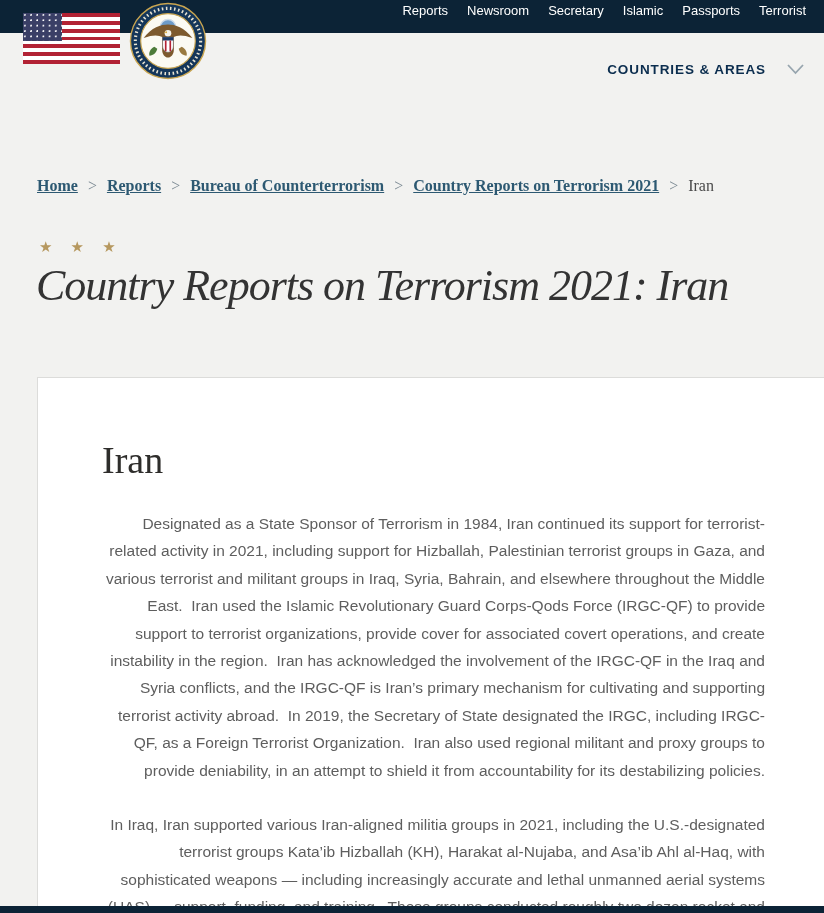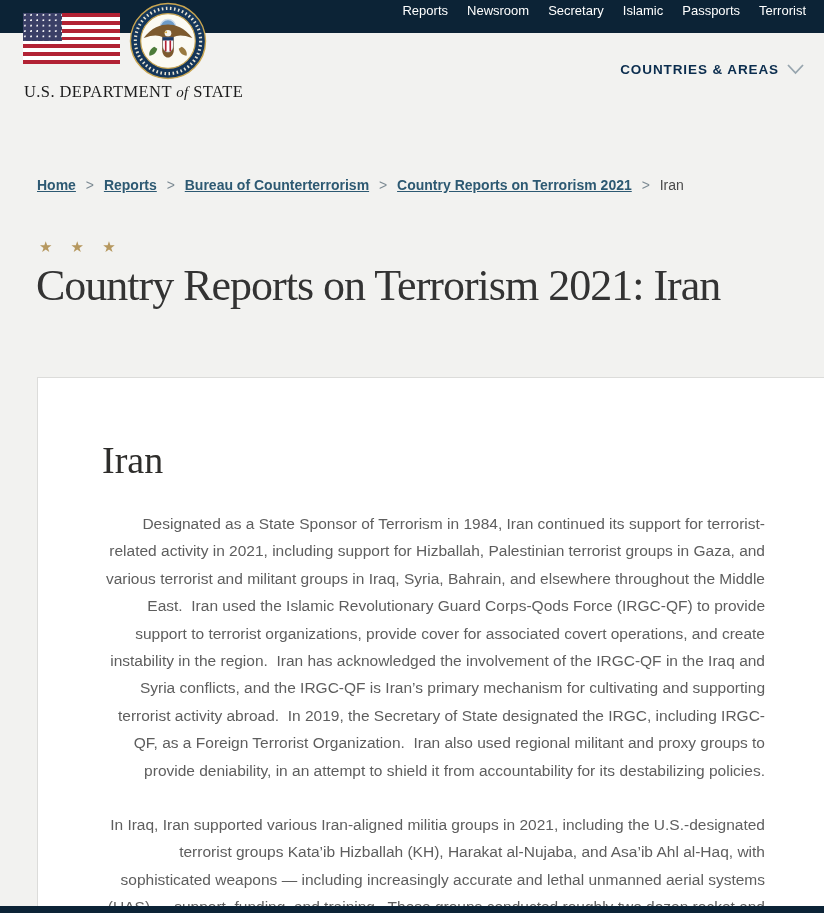--- a/index.html
+++ b/index.html
@@ -18,35 +18,35 @@
     background:repeating-linear-gradient(to bottom, #b22234 0 3.92px, #ffffff 3.92px 7.85px); }
   .us-flag .canton { position:absolute; left:0; top:0; width:39px; height:27.5px; background:#3a3f66;
     background-image:radial-gradient(circle at 2px 2px, #ffffff 0.8px, rgba(255,255,255,0) 1.1px);
     background-size:6.2px 5.4px; }
   .state-seal { position:absolute; left:129px; top:2px; width:78px; height:78px; z-index:3; }
   .wordmark { position:absolute; left:24px; top:82px; z-index:3;
     font-family:"Liberation Serif", serif; font-size:16.5px; color:#1c1c1c; letter-spacing:0.4px; }
   .wordmark .of { font-style:italic; text-transform:none; font-size:15px; }
 
   
-  .countries-menu { position:absolute; right:20px; top:62px; display:flex; align-items:center; gap:8px;
+  .countries-menu { position:absolute; right:20px; top:62px; display:flex; align-items:center; gap:21px;
     cursor:pointer; z-index:3; }
   .countries-menu .label { font-size:13.5px; font-weight:bold; letter-spacing:0.9px; color:#0b2d4e; }
 
   
-  .breadcrumb { position:absolute; left:37px; top:177px; font-size:14px; color:#6d6d6d; z-index:3; }
+  .breadcrumb { position:absolute; left:37px; top:177px; font-size:16px; color:#6d6d6d; z-index:3;font-family:Liberation Serif, serif; }
   .breadcrumb a { color:#2d5972; font-weight:bold; text-decoration:underline; cursor:pointer; }
   .breadcrumb .sep { color:#7d8b94; padding:0 6px; font-weight:normal; }
   .breadcrumb .current { color:#4a4a4a; }
 
   
   .stars { position:absolute; left:39px; top:238px; color:#b6985f; font-size:15px; letter-spacing:7px; z-index:3; }
   .page-title { position:absolute; left:36px; top:258px; width:788px; z-index:3;
     font-family:"Liberation Serif", serif; font-weight:normal; font-size:44px; line-height:1.25;
-    letter-spacing:-1px; color:#333333; white-space:nowrap; }
+    letter-spacing:-1px; color:#333333; white-space:nowrap;font-style:italic; }
 
   
   .card { position:absolute; left:37px; top:377px; width:900px; height:700px; background:#ffffff;
     border:1px solid #dcdcda; padding:60px 0 0 64px; z-index:1; }
   .article-heading { font-family:"Liberation Serif", serif; font-weight:normal; font-size:38px;
     color:#2e2d2b; margin-bottom:28px; }
   .card p { width:663px; font-size:15.5px; line-height:27.4px; color:#5e5e5e;
     margin-bottom:27px; white-space:pre-wrap;text-align:right; }
 
   
@@ -81,25 +81,20 @@
     <path d="M-14,6 C-18,8 -20,12 -19,15 C-15,15 -12,12 -11,8 Z" fill="#4e7c3a"></path>
     <path d="M14,6 C18,8 20,12 19,15 C15,15 12,12 11,8 Z" fill="#9a7a40"></path>
     <circle cy="-8" r="3.4" fill="#f5f2e8"></circle>
     <path d="M-1,-10 L-4.5,-9 L-1,-8 Z" fill="#d8a93c"></path>
     <path d="M-5.5,-4 L5.5,-4 L5.5,5 C5.5,9 2.5,11.5 0,11.5 C-2.5,11.5 -5.5,9 -5.5,5 Z" fill="#ffffff" stroke="#53565a" stroke-width="0.5"></path>
     <path d="M-5.5,-4 L5.5,-4 L5.5,-0.5 L-5.5,-0.5 Z" fill="#1f3b66"></path>
     <rect x="-3.2" y="-0.5" width="1.7" height="11" fill="#b22234"></rect>
     <rect x="1.5" y="-0.5" width="1.7" height="11" fill="#b22234"></rect>
   </svg>
 
-  <div class="wordmark">
-    <span>U.S. DEPARTMENT</span>
-    <span class="of">of</span>
-    <span>STATE</span>
-  </div>
 
   <div class="countries-menu">
     <span class="label">COUNTRIES &amp; AREAS</span>
     <svg width="17" height="11" viewBox="0 0 17 11">
       <polyline points="1,1 8.5,9 16,1" fill="none" stroke="#97a5ae" stroke-width="1.8"></polyline>
     </svg>
   </div>
 
   <nav class="breadcrumb">
     <a>Home</a>

